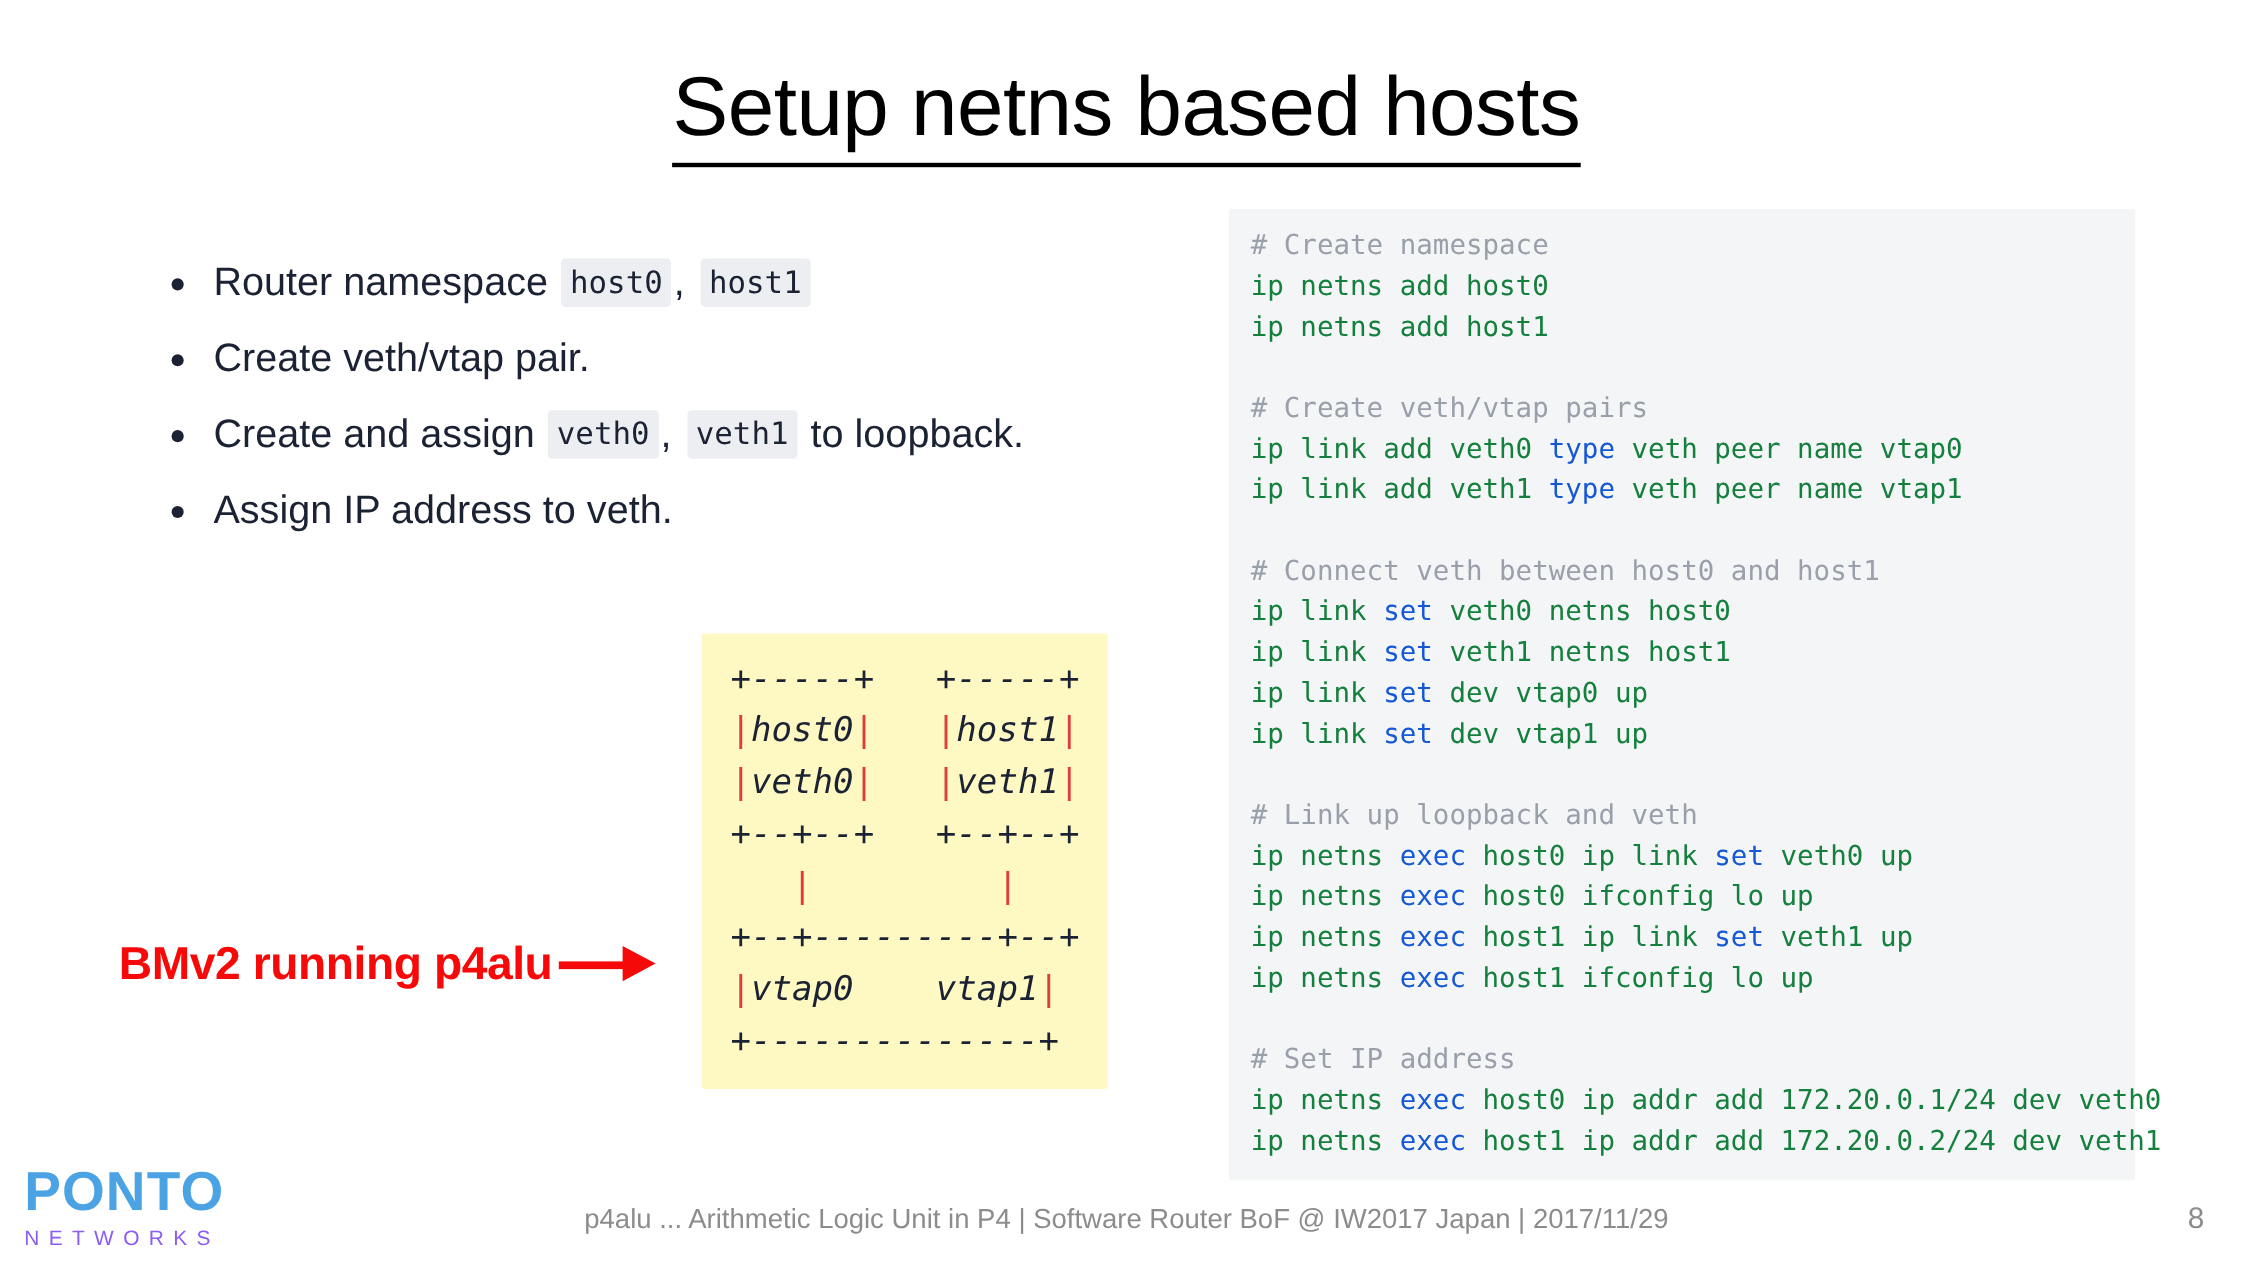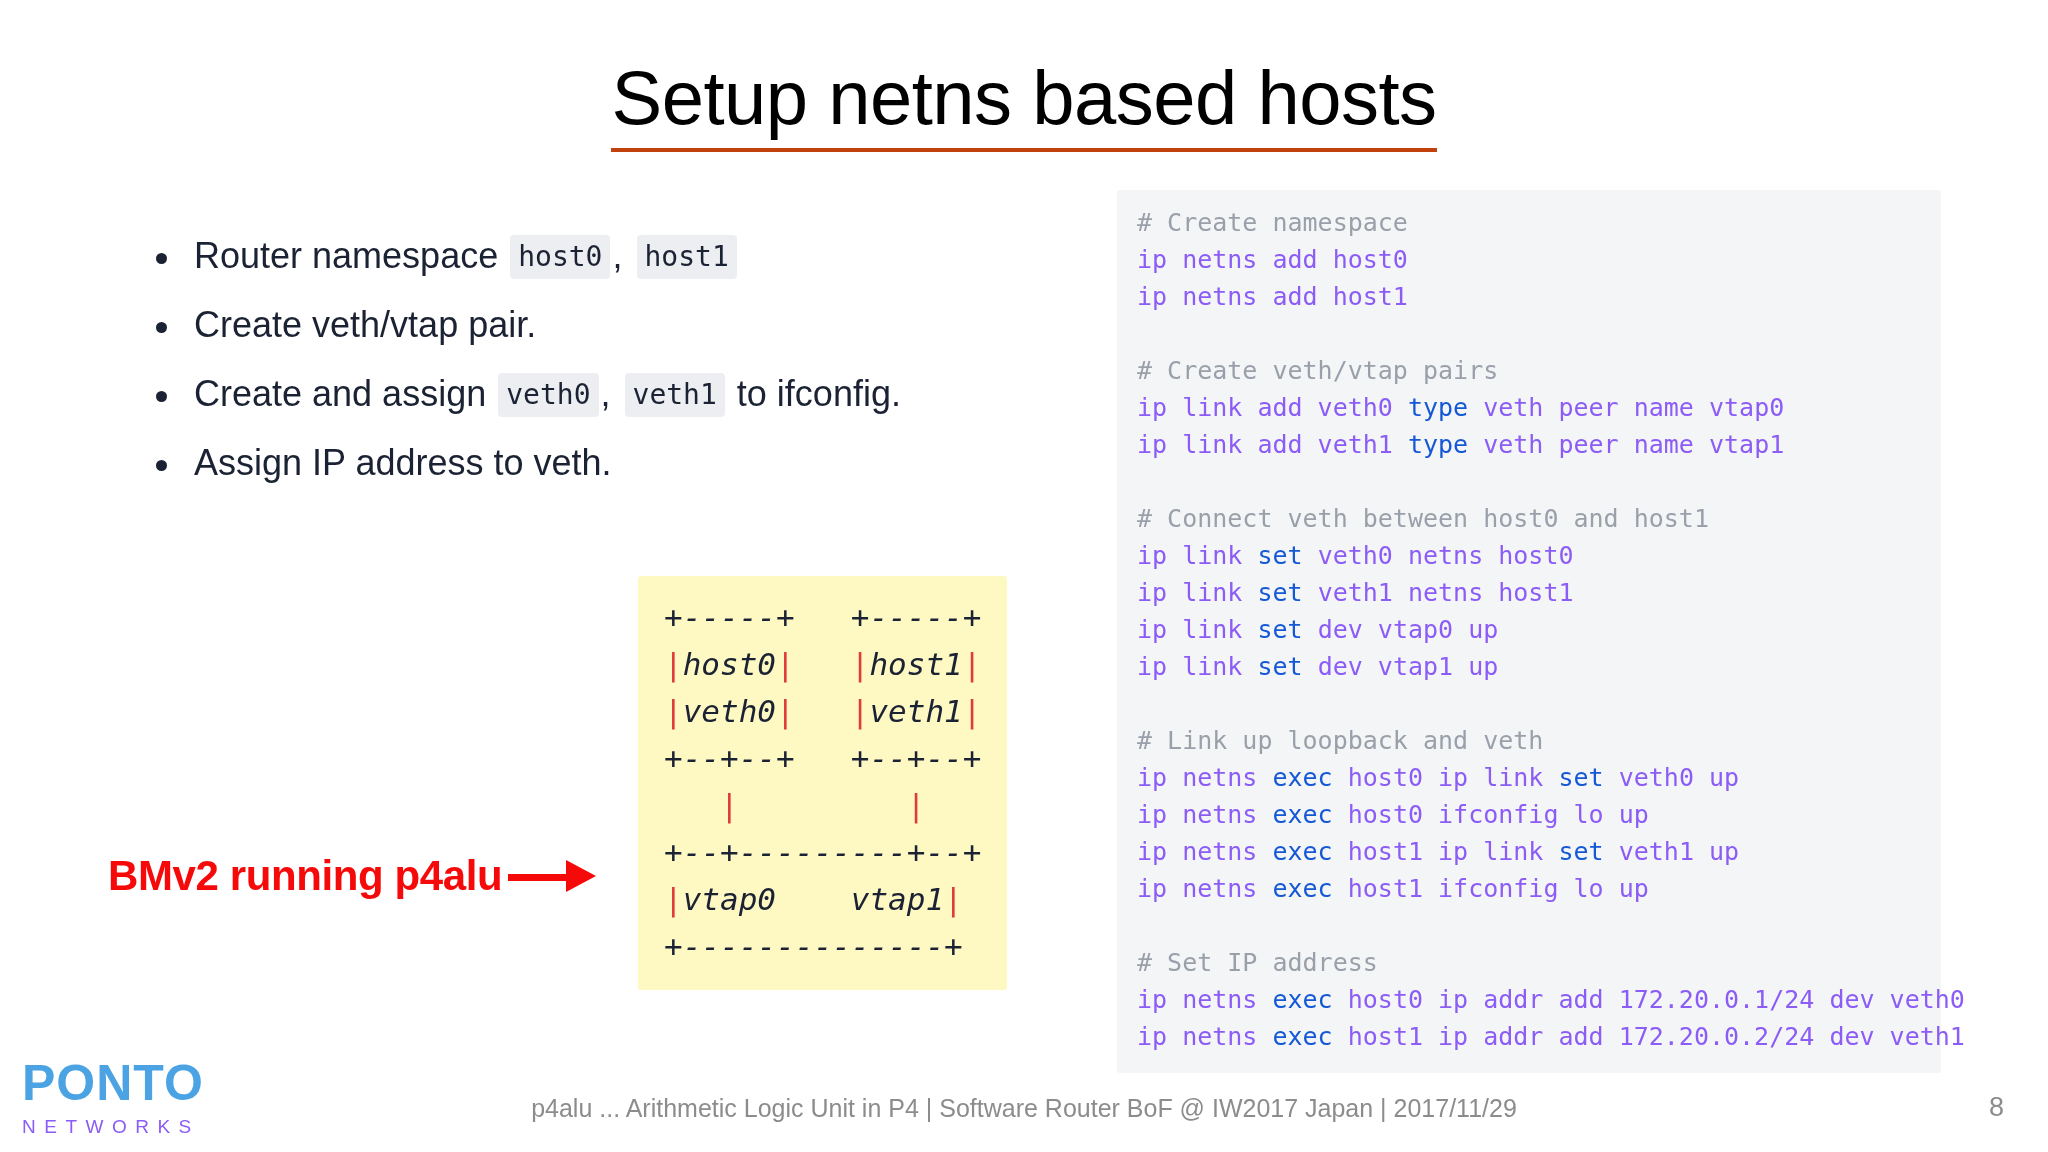--- a/index.html
+++ b/index.html
@@ -23,21 +23,21 @@
     width: 100%;
     text-align: center;
     font-size: 76px;
     font-weight: 400;
     color: #000000;
     letter-spacing: -0.5px;
     line-height: 1.1;
   }
   .slide-title span.title-text {
     display: inline-block;
-    border-bottom: 4px solid #c2410c;
+    border-bottom: 4px solid #000000;
     padding-bottom: 8px;
   }
 
   
   .bullets {
     position: absolute;
     left: 152px;
     top: 238px;
     width: 760px;
     list-style: none;
@@ -156,21 +156,21 @@
     font-size: 25px;
     line-height: 37px;
     color: #1b2233;
     white-space: pre;
     padding-left: 20px;
   }
   .code-line { height: 37px; white-space: pre; }
   .code-line.blank { height: 37px; }
   .tok-comment { color: #9aa0aa; }
   .tok-kw { color: #1558d6; }
-  .tok-plain { color: #8b5cf6; }
+  .tok-plain { color: #15803d; }
 
   
   .footer-logo {
     position: absolute;
     left: 22px;
     top: 1058px;
     width: 250px;
   }
   .footer-logo .logo-main {
     font-size: 50px;
@@ -208,21 +208,21 @@
 </head>
 <body>
 
 <div class="slide-title">
   <span class="title-text">Setup netns based hosts</span>
 </div>
 
 <ul class="bullets" id="bullet-list">
     <li><span>Router namespace</span> <code class="inline-code">host0</code><span class="comma">,</span> <code class="inline-code">host1</code></li>
     <li><span>Create veth/vtap pair.</span></li>
-    <li><span>Create and assign</span> <code class="inline-code">veth0</code><span class="comma">,</span> <code class="inline-code">veth1</code><span> to ifconfig.</span></li>
+    <li><span>Create and assign</span> <code class="inline-code">veth0</code><span class="comma">,</span> <code class="inline-code">veth1</code><span> to loopback.</span></li>
     <li><span>Assign IP address to veth.</span></li>
   </ul>
 
 <div class="ascii-panel">
   <pre id="ascii-diagram"><span><span class="plus">+</span><span>-</span><span>-</span><span>-</span><span>-</span><span>-</span><span class="plus">+</span><span> </span><span> </span><span> </span><span class="plus">+</span><span>-</span><span>-</span><span>-</span><span>-</span><span>-</span><span class="plus">+</span></span>
 <span><span class="pipe">|</span><span>h</span><span>o</span><span>s</span><span>t</span><span>0</span><span class="pipe">|</span><span> </span><span> </span><span> </span><span class="pipe">|</span><span>h</span><span>o</span><span>s</span><span>t</span><span>1</span><span class="pipe">|</span></span>
 <span><span class="pipe">|</span><span>v</span><span>e</span><span>t</span><span>h</span><span>0</span><span class="pipe">|</span><span> </span><span> </span><span> </span><span class="pipe">|</span><span>v</span><span>e</span><span>t</span><span>h</span><span>1</span><span class="pipe">|</span></span>
 <span><span class="plus">+</span><span>-</span><span>-</span><span class="plus">+</span><span>-</span><span>-</span><span class="plus">+</span><span> </span><span> </span><span> </span><span class="plus">+</span><span>-</span><span>-</span><span class="plus">+</span><span>-</span><span>-</span><span class="plus">+</span></span>
 <span><span> </span><span> </span><span> </span><span class="pipe">|</span><span> </span><span> </span><span> </span><span> </span><span> </span><span> </span><span> </span><span> </span><span> </span><span class="pipe">|</span><span> </span><span> </span><span> </span></span>
 <span><span class="plus">+</span><span>-</span><span>-</span><span class="plus">+</span><span>-</span><span>-</span><span>-</span><span>-</span><span>-</span><span>-</span><span>-</span><span>-</span><span>-</span><span class="plus">+</span><span>-</span><span>-</span><span class="plus">+</span></span>

